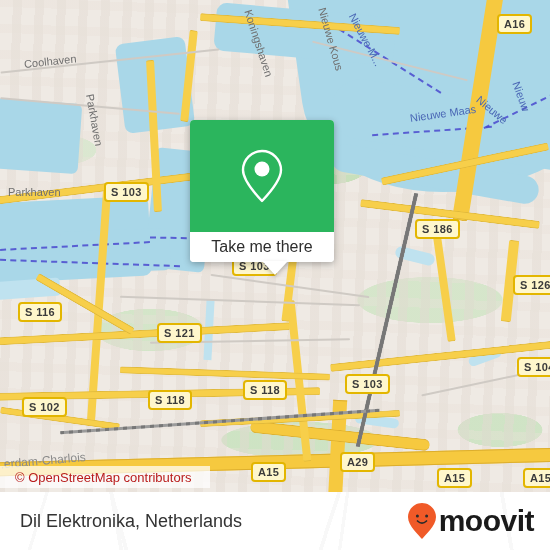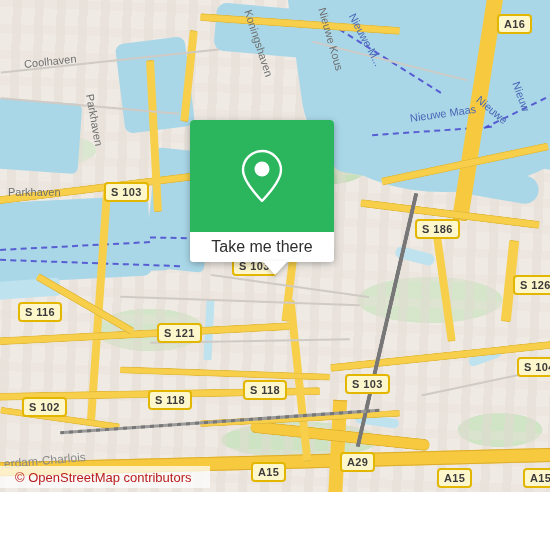--- a/index.html
+++ b/index.html
@@ -208,14 +208,27 @@
         <path d="M22 3 C11.5 3 3 11.5 3 22 C3 32 14 44.5 22 53 C30 44.5 41 32 41 22 C41 11.5 32.5 3 22 3 Z" fill="none" stroke="#ffffff" stroke-width="2.4" stroke-linejoin="round"></path>
         <circle cx="22" cy="21" r="7.5" fill="#ffffff"></circle>
       </svg>
     </div>
     <div class="card-foot">
       <span>Take me there</span>
     </div>
   </div>
   <div class="tail"></div>
 
+  <div class="bottom">
+    <div class="bottom-wm"></div>
+    <div class="place">Dil Elektronika, Netherlands</div>
+    <div class="logo">
+      <svg width="30" height="38" viewBox="0 0 30 38">
+        <path d="M15 1 C7.3 1 1 7.3 1 15 C1 24 12.2 33.4 15 37 C17.8 33.4 29 24 29 15 C29 7.3 22.7 1 15 1 Z" fill="#f05a28"></path>
+        <circle cx="10.4" cy="14" r="1.5" fill="#2b2b2b"></circle>
+        <circle cx="19.6" cy="14" r="1.5" fill="#2b2b2b"></circle>
+        <path d="M10.5 19 Q15 23.4 19.5 19" fill="none" stroke="#2b2b2b" stroke-width="1.7" stroke-linecap="round"></path>
+      </svg>
+      <span class="logo-word">moovit</span>
+    </div>
+  </div>
 
 </div>
 
 </body></html>

